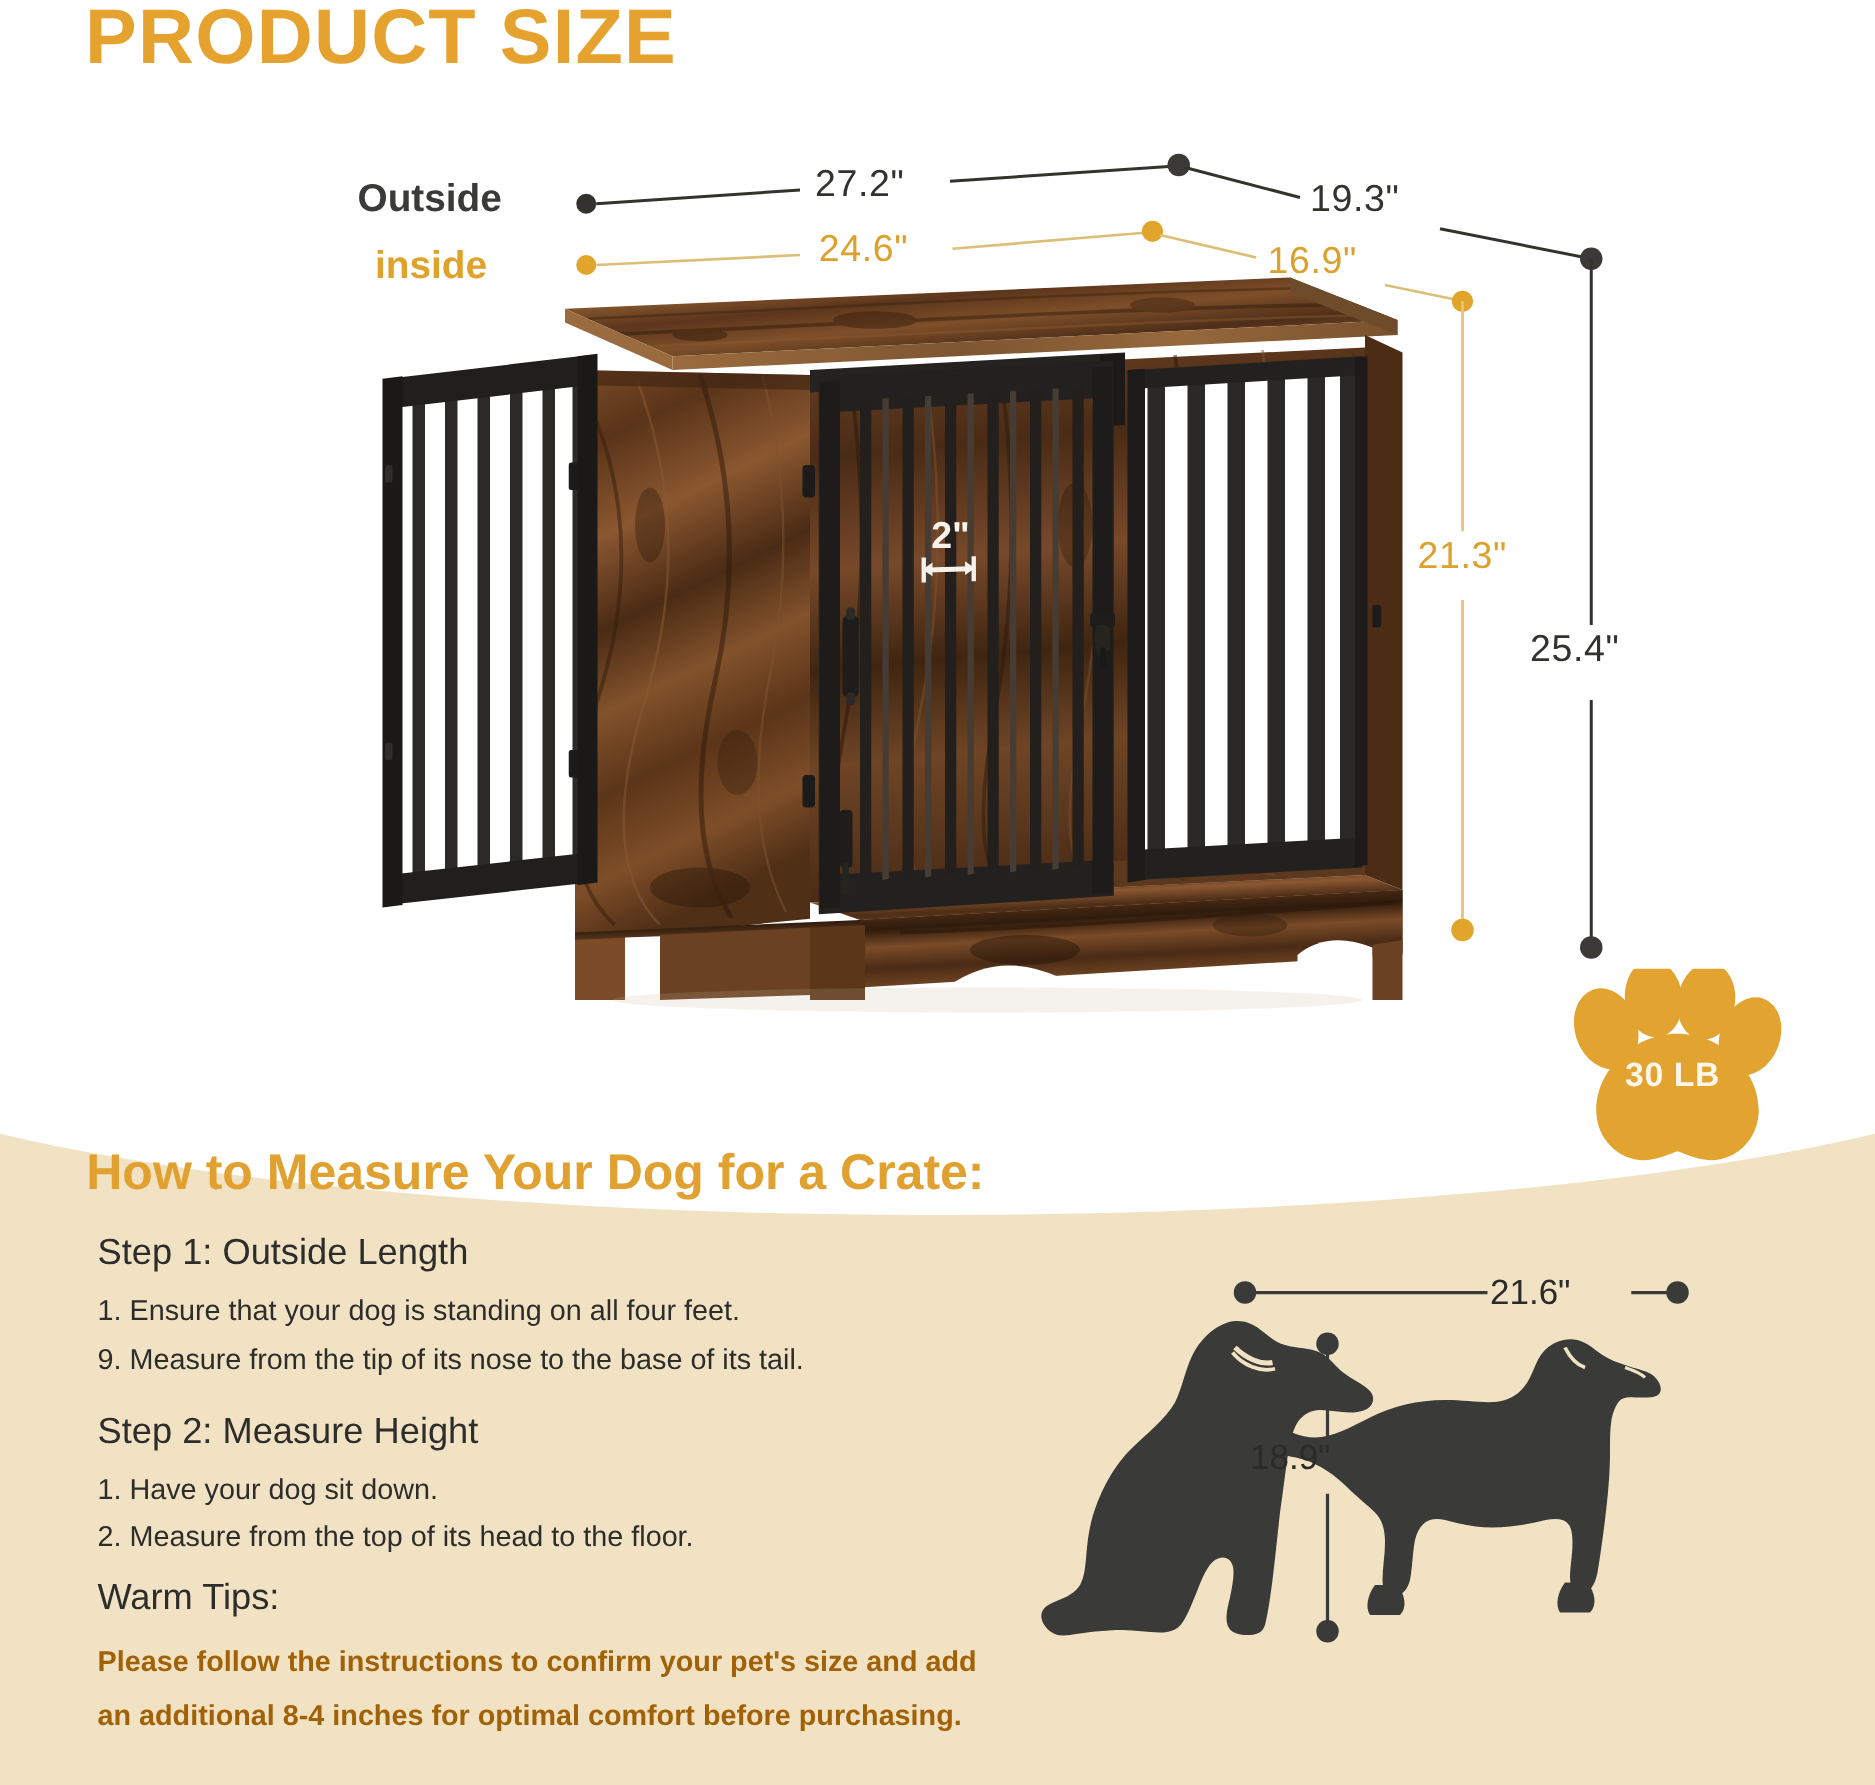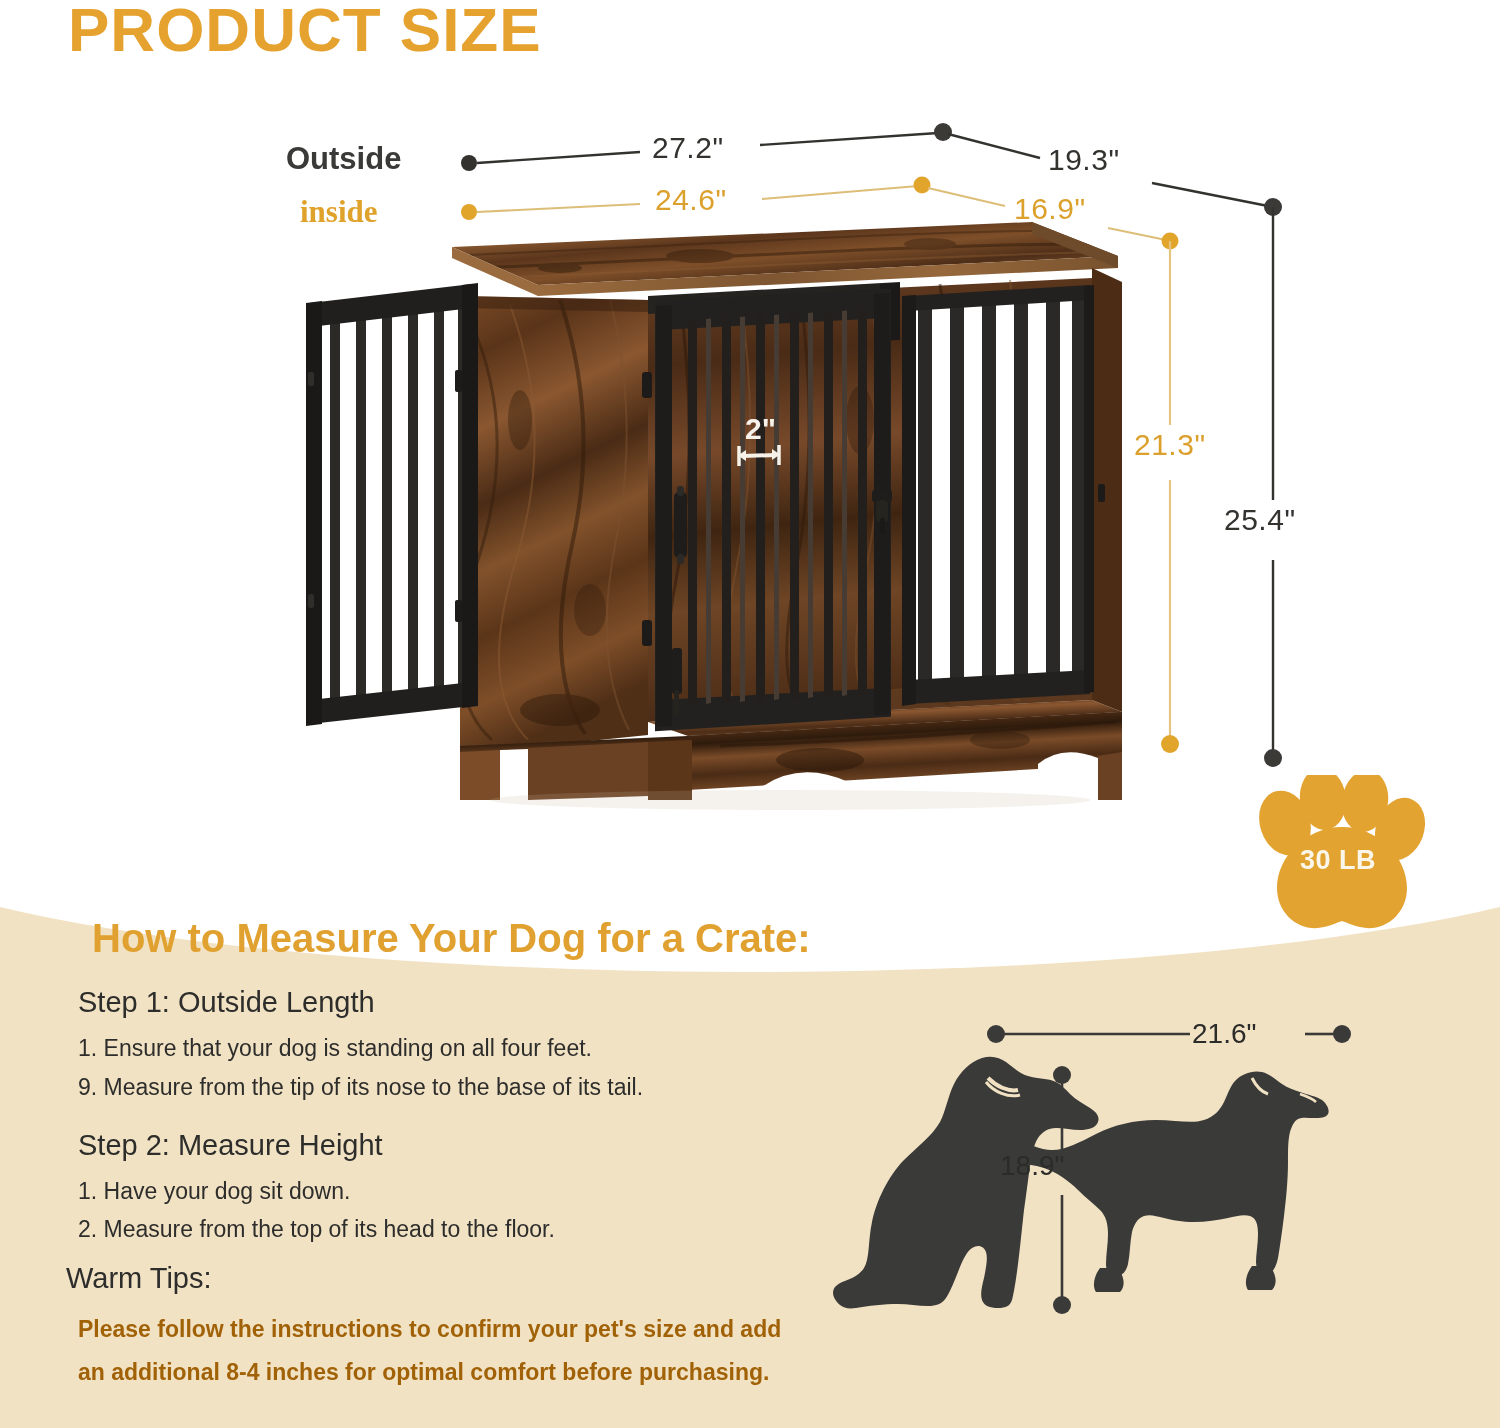--- a/index.html
+++ b/index.html
@@ -28,21 +28,21 @@
     color: #E5A22E; font-family: "Liberation Sans", sans-serif;
   }
 
   
   .legend-outside {
     position: absolute; left: 286px; top: 141px; z-index: 20;
     font-size: 31px; font-weight: bold; color: #3A3A38;
   }
   .legend-inside {
     position: absolute; left: 300px; top: 194px; z-index: 20;
-    font-size: 31px; font-weight: bold; color: #DFA22B; font-family: Liberation Serif, serif;
+    font-size: 31px; font-weight: bold; color: #DFA22B;
   }
 
   
   .dim-svg { position: absolute; left: 0; top: 0; width: 1500px; height: 1428px; z-index: 18; pointer-events: none; }
 
   .dimlbl {
     position: absolute; z-index: 19;
     font-size: 30px; font-weight: normal; letter-spacing: 0.5px;
     background: transparent;
   }
@@ -54,33 +54,33 @@
 
   
   .paw { position: absolute; left: 1247px; top: 775px; width: 180px; height: 165px; z-index: 22; }
   .paw-text {
     position: absolute; left: 1268px; top: 845px; width: 140px; text-align: center;
     z-index: 23; font-size: 27px; font-weight: bold; color: #FBF6EA; letter-spacing: 0.5px;
   }
 
   
   .howto-title {
-    position: absolute; left: 92px; top: 916px; z-index: 20;
+    position: absolute; left: 69px; top: 916px; z-index: 20;
     font-size: 40px; font-weight: bold; color: #E0A130;
   }
   .step-head {
     position: absolute; left: 78px; z-index: 20;
     font-size: 29px; font-weight: normal; color: #2D2D2B;
   }
   .step-line {
     position: absolute; left: 78px; z-index: 20;
     font-size: 23px; font-weight: normal; color: #2D2D2B;
   }
   .tips-head {
-    position: absolute; left: 66px; top: 1262px; z-index: 20;
+    position: absolute; left: 78px; top: 1262px; z-index: 20;
     font-size: 29px; color: #2D2D2B;
   }
   .tips-line {
     position: absolute; left: 78px; z-index: 20;
     font-size: 23px; font-weight: bold; color: #a16207;
   }
 
   
   .dogs { position: absolute; left: 800px; top: 1000px; width: 700px; height: 428px; z-index: 20; }
   .dog-dim {

